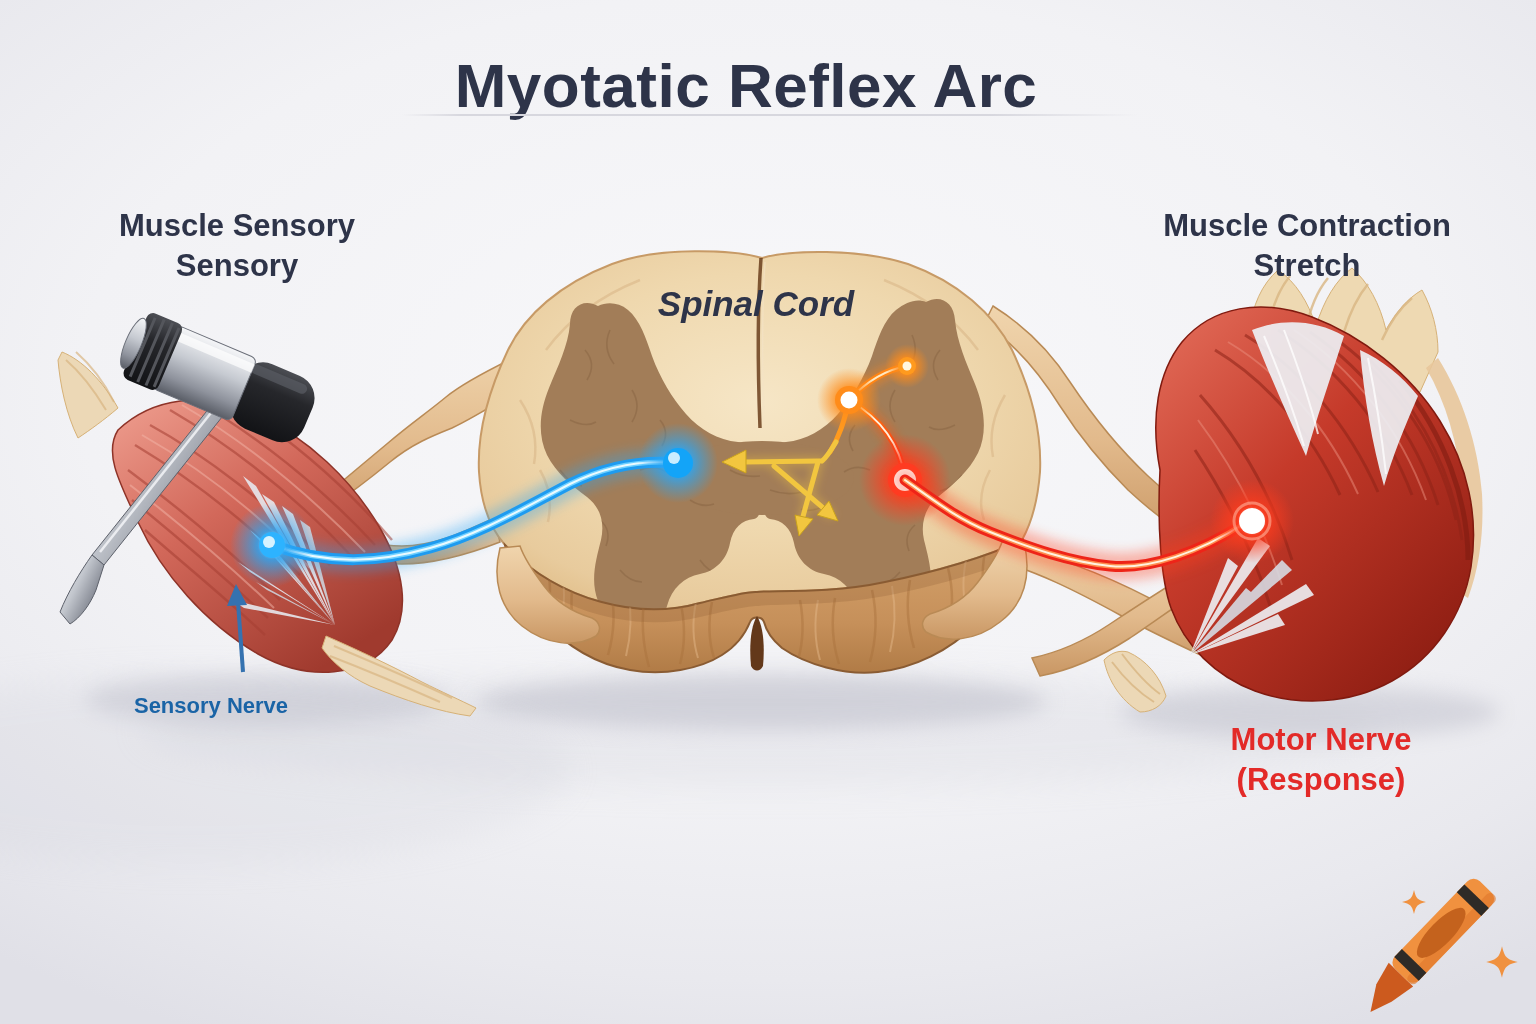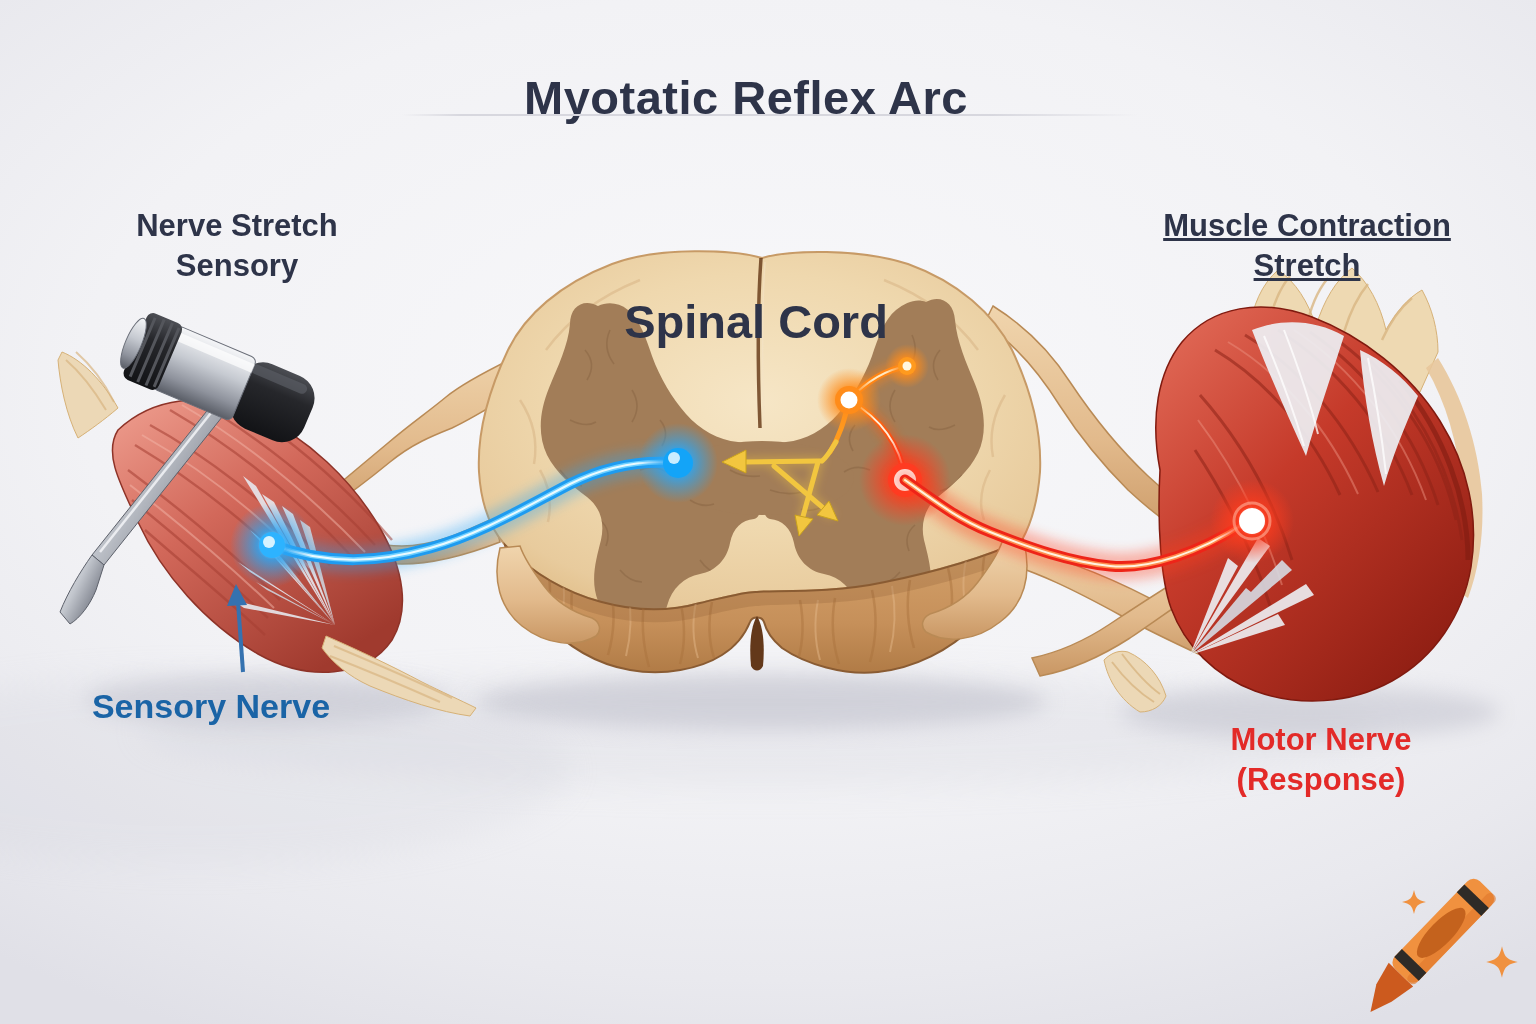--- a/index.html
+++ b/index.html
@@ -16,28 +16,28 @@
   *{margin:0;padding:0;box-sizing:border-box;}
   html,body{width:1536px;height:1024px;overflow:hidden;}
   body{
     font-family:"Liberation Sans", sans-serif;
     background:
       radial-gradient(1250px 720px at 50% 38%, #f8f8fa 0%, #f2f2f5 55%, #e9e9ee 82%, #e0e0e7 100%);
   }
   .canvas{position:relative;width:1536px;height:1024px;}
   svg.art{position:absolute;left:0;top:0;}
   .label{position:absolute;transform:translateX(-50%);text-align:center;font-weight:700;white-space:nowrap;}
-  .title{top:50px;left:746px;font-size:47px;letter-spacing:.5px;color:var(--ink);margin-top:20px;}
+  .title{top:50px;left:746px;font-size:62px;letter-spacing:.5px;color:var(--ink);}
   .divider{position:absolute;left:402px;top:114px;width:736px;height:2px;
     background:linear-gradient(90deg, rgba(215,215,222,0) 0%, var(--divider) 8%, var(--divider) 80%, rgba(215,215,222,0) 100%);}
   .side-label{top:206px;font-size:31px;line-height:40px;color:var(--ink);}
   .stimulus{left:237px;}
-  .response{left:1307px;text-decoration:underline;}
-  .cord-label{top:294px;left:756px;font-size:47px;color:var(--ink);}
-  .sensory-label{top:686px;left:211px;font-size:34px;line-height:40px;color:var(--sensory-blue);}
+  .response{left:1307px;}
+  .cord-label{top:284px;left:756px;font-size:35px;color:var(--ink);font-style:italic;}
+  .sensory-label{top:686px;left:211px;font-size:22px;line-height:40px;color:var(--sensory-blue);}
   .motor-label{top:720px;left:1321px;font-size:31px;line-height:40px;color:var(--motor-red);}
 
   
   .yellow-stroke{stroke:var(--interneuron-yellow);}
   .yellow-fill{fill:var(--interneuron-yellow);}
   .blue-main{stroke:var(--nerve-blue);}
   .red-main{stroke:var(--nerve-red);}
   .orange-main{stroke:var(--impulse-orange);}
   .crayon-body{fill:var(--crayon-orange);}
   .spark{fill:var(--crayon-orange);}
@@ -411,21 +411,21 @@
     </g>
     <path class="spark" transform="translate(1414,902) scale(0.8)" d="M 0 -15 C 2.5 -4.5 4.5 -2.5 15 0 C 4.5 2.5 2.5 4.5 0 15 C -2.5 4.5 -4.5 2.5 -15 0 C -4.5 -2.5 -2.5 -4.5 0 -15 Z"></path>
     <path class="spark" transform="translate(1502,962) scale(1.05)" d="M 0 -15 C 2.5 -4.5 4.5 -2.5 15 0 C 4.5 2.5 2.5 4.5 0 15 C -2.5 4.5 -4.5 2.5 -15 0 C -4.5 -2.5 -2.5 -4.5 0 -15 Z"></path>
   </g>
 </svg>
 
 <div class="label title">Myotatic Reflex Arc</div>
 <div class="divider"></div>
 
 <div class="label side-label stimulus">
-  <div>Nerve Stretch</div>
+  <div>Muscle Sensory</div>
   <div>Sensory</div>
 </div>
 
 <div class="label side-label response">
   <div>Muscle Contraction</div>
   <div>Stretch</div>
 </div>
 
 <div class="label cord-label">Spinal Cord</div>
 

